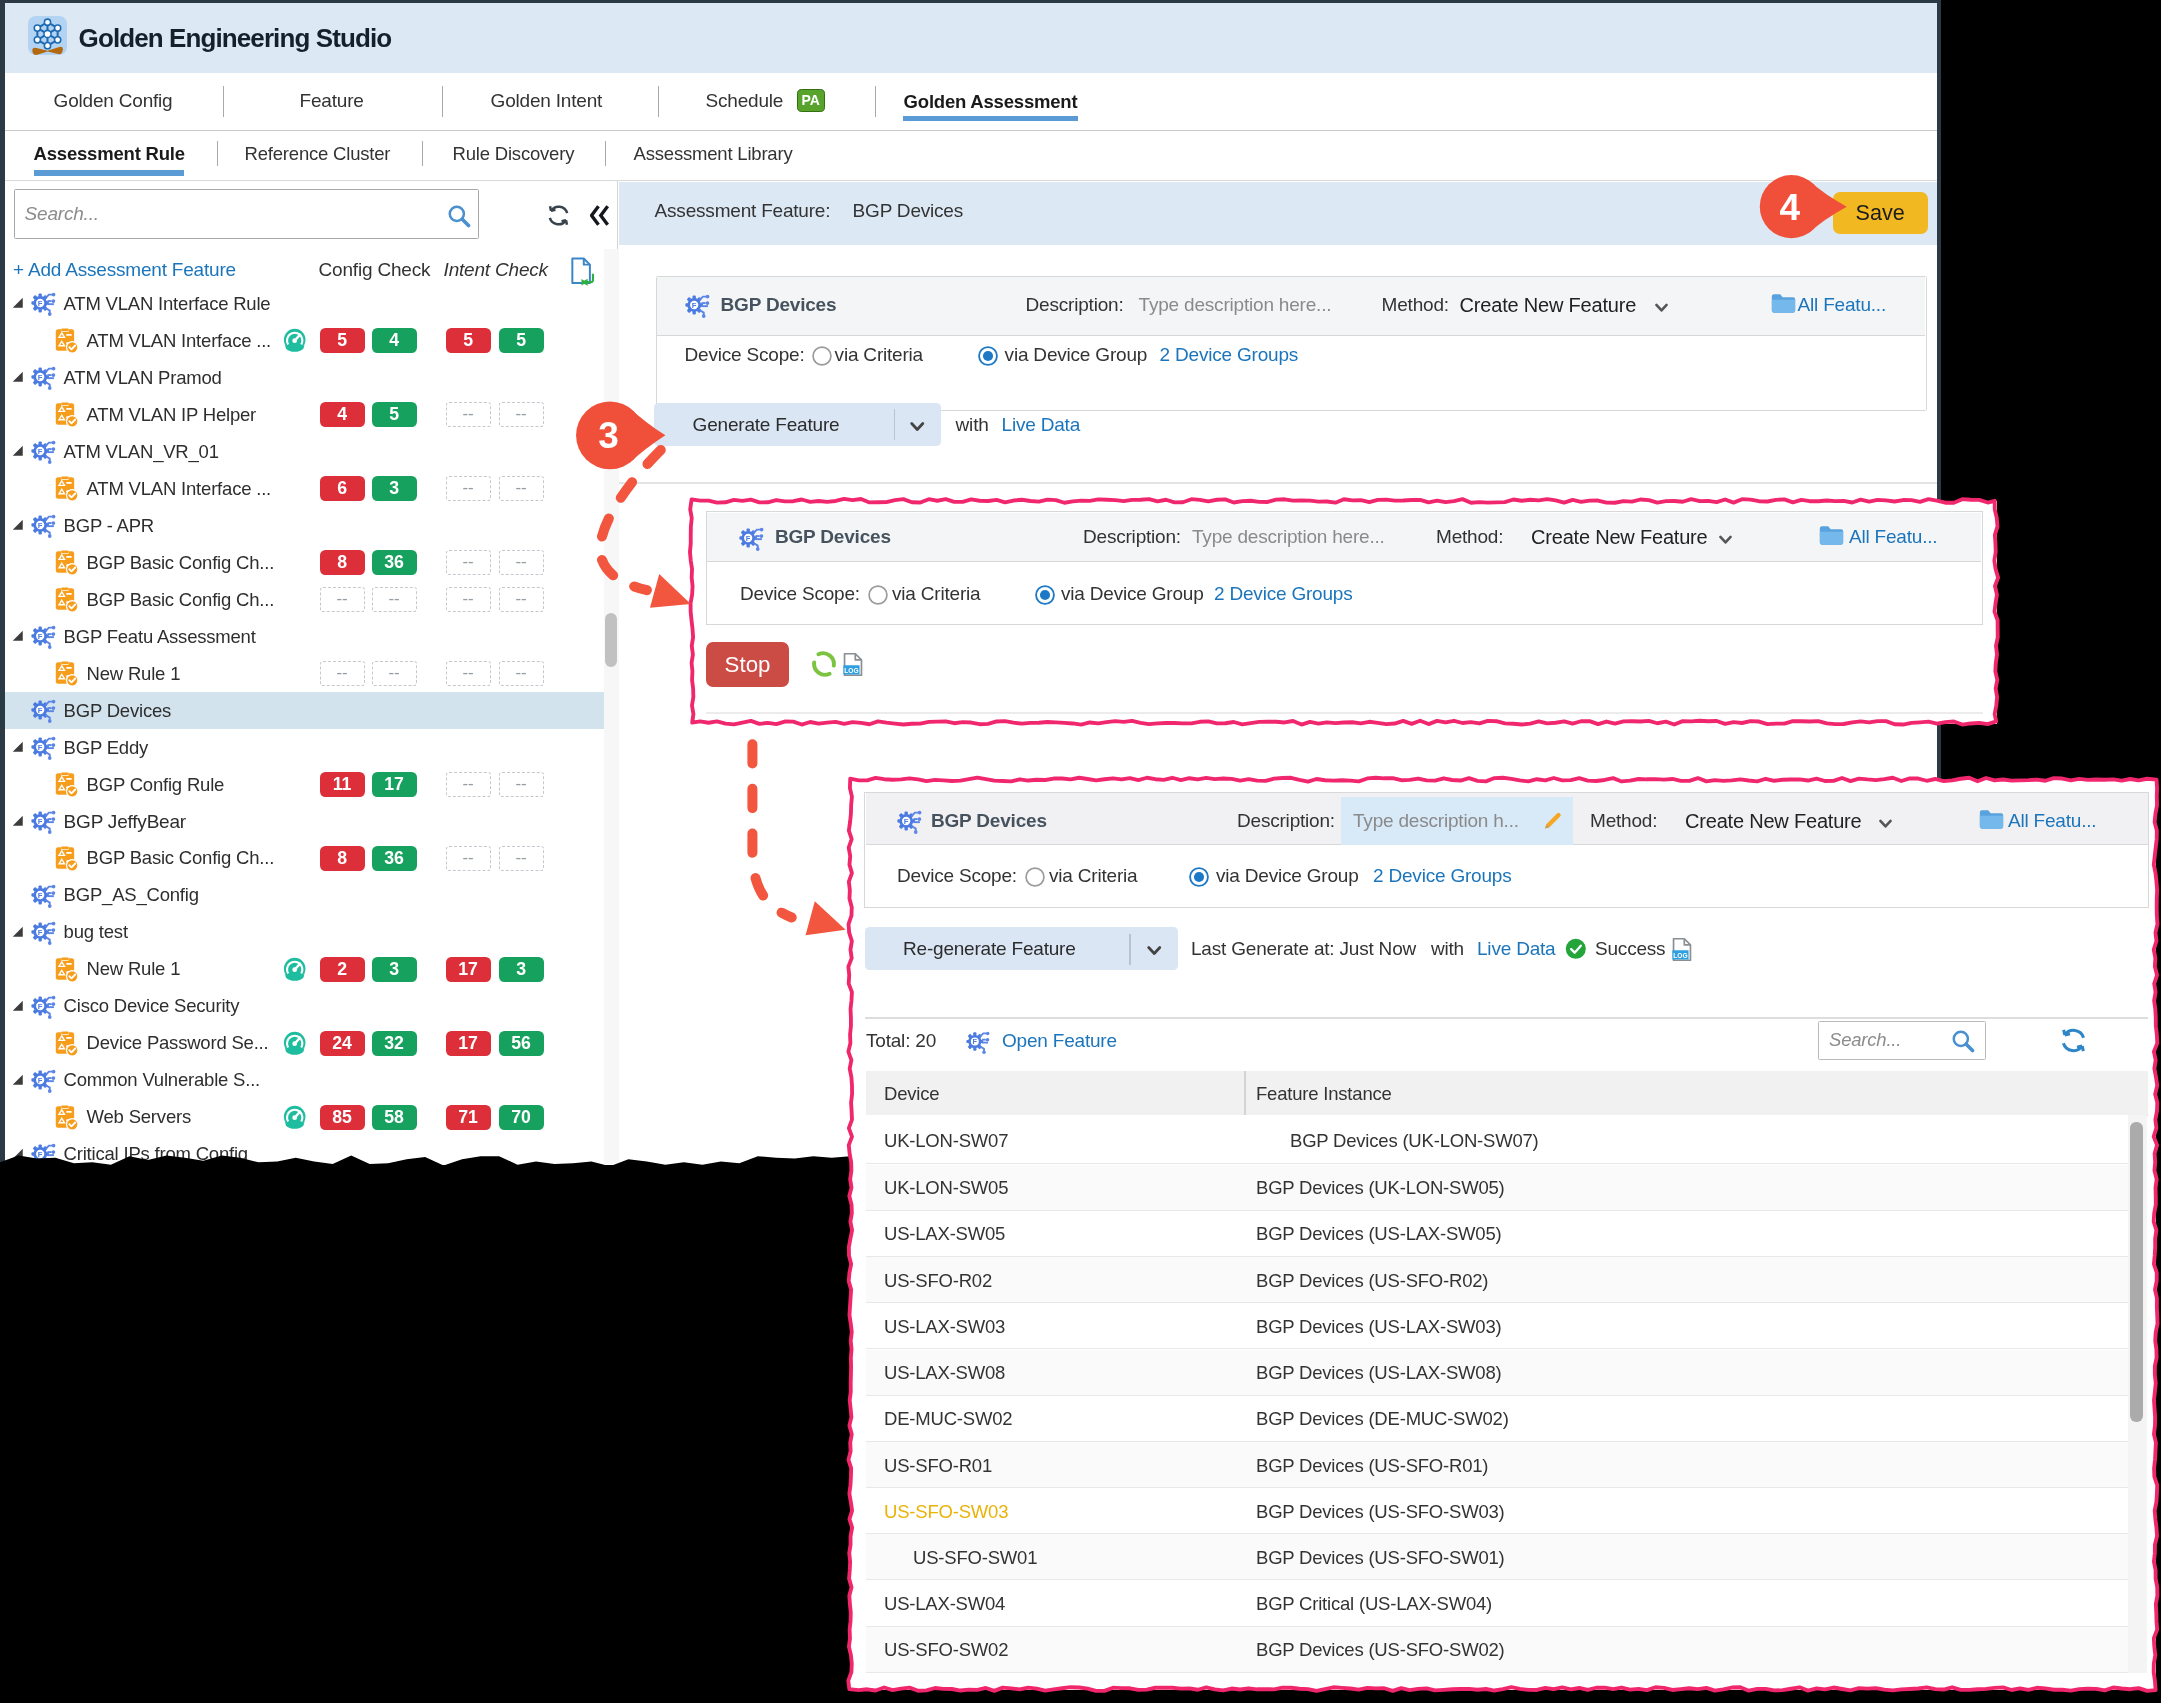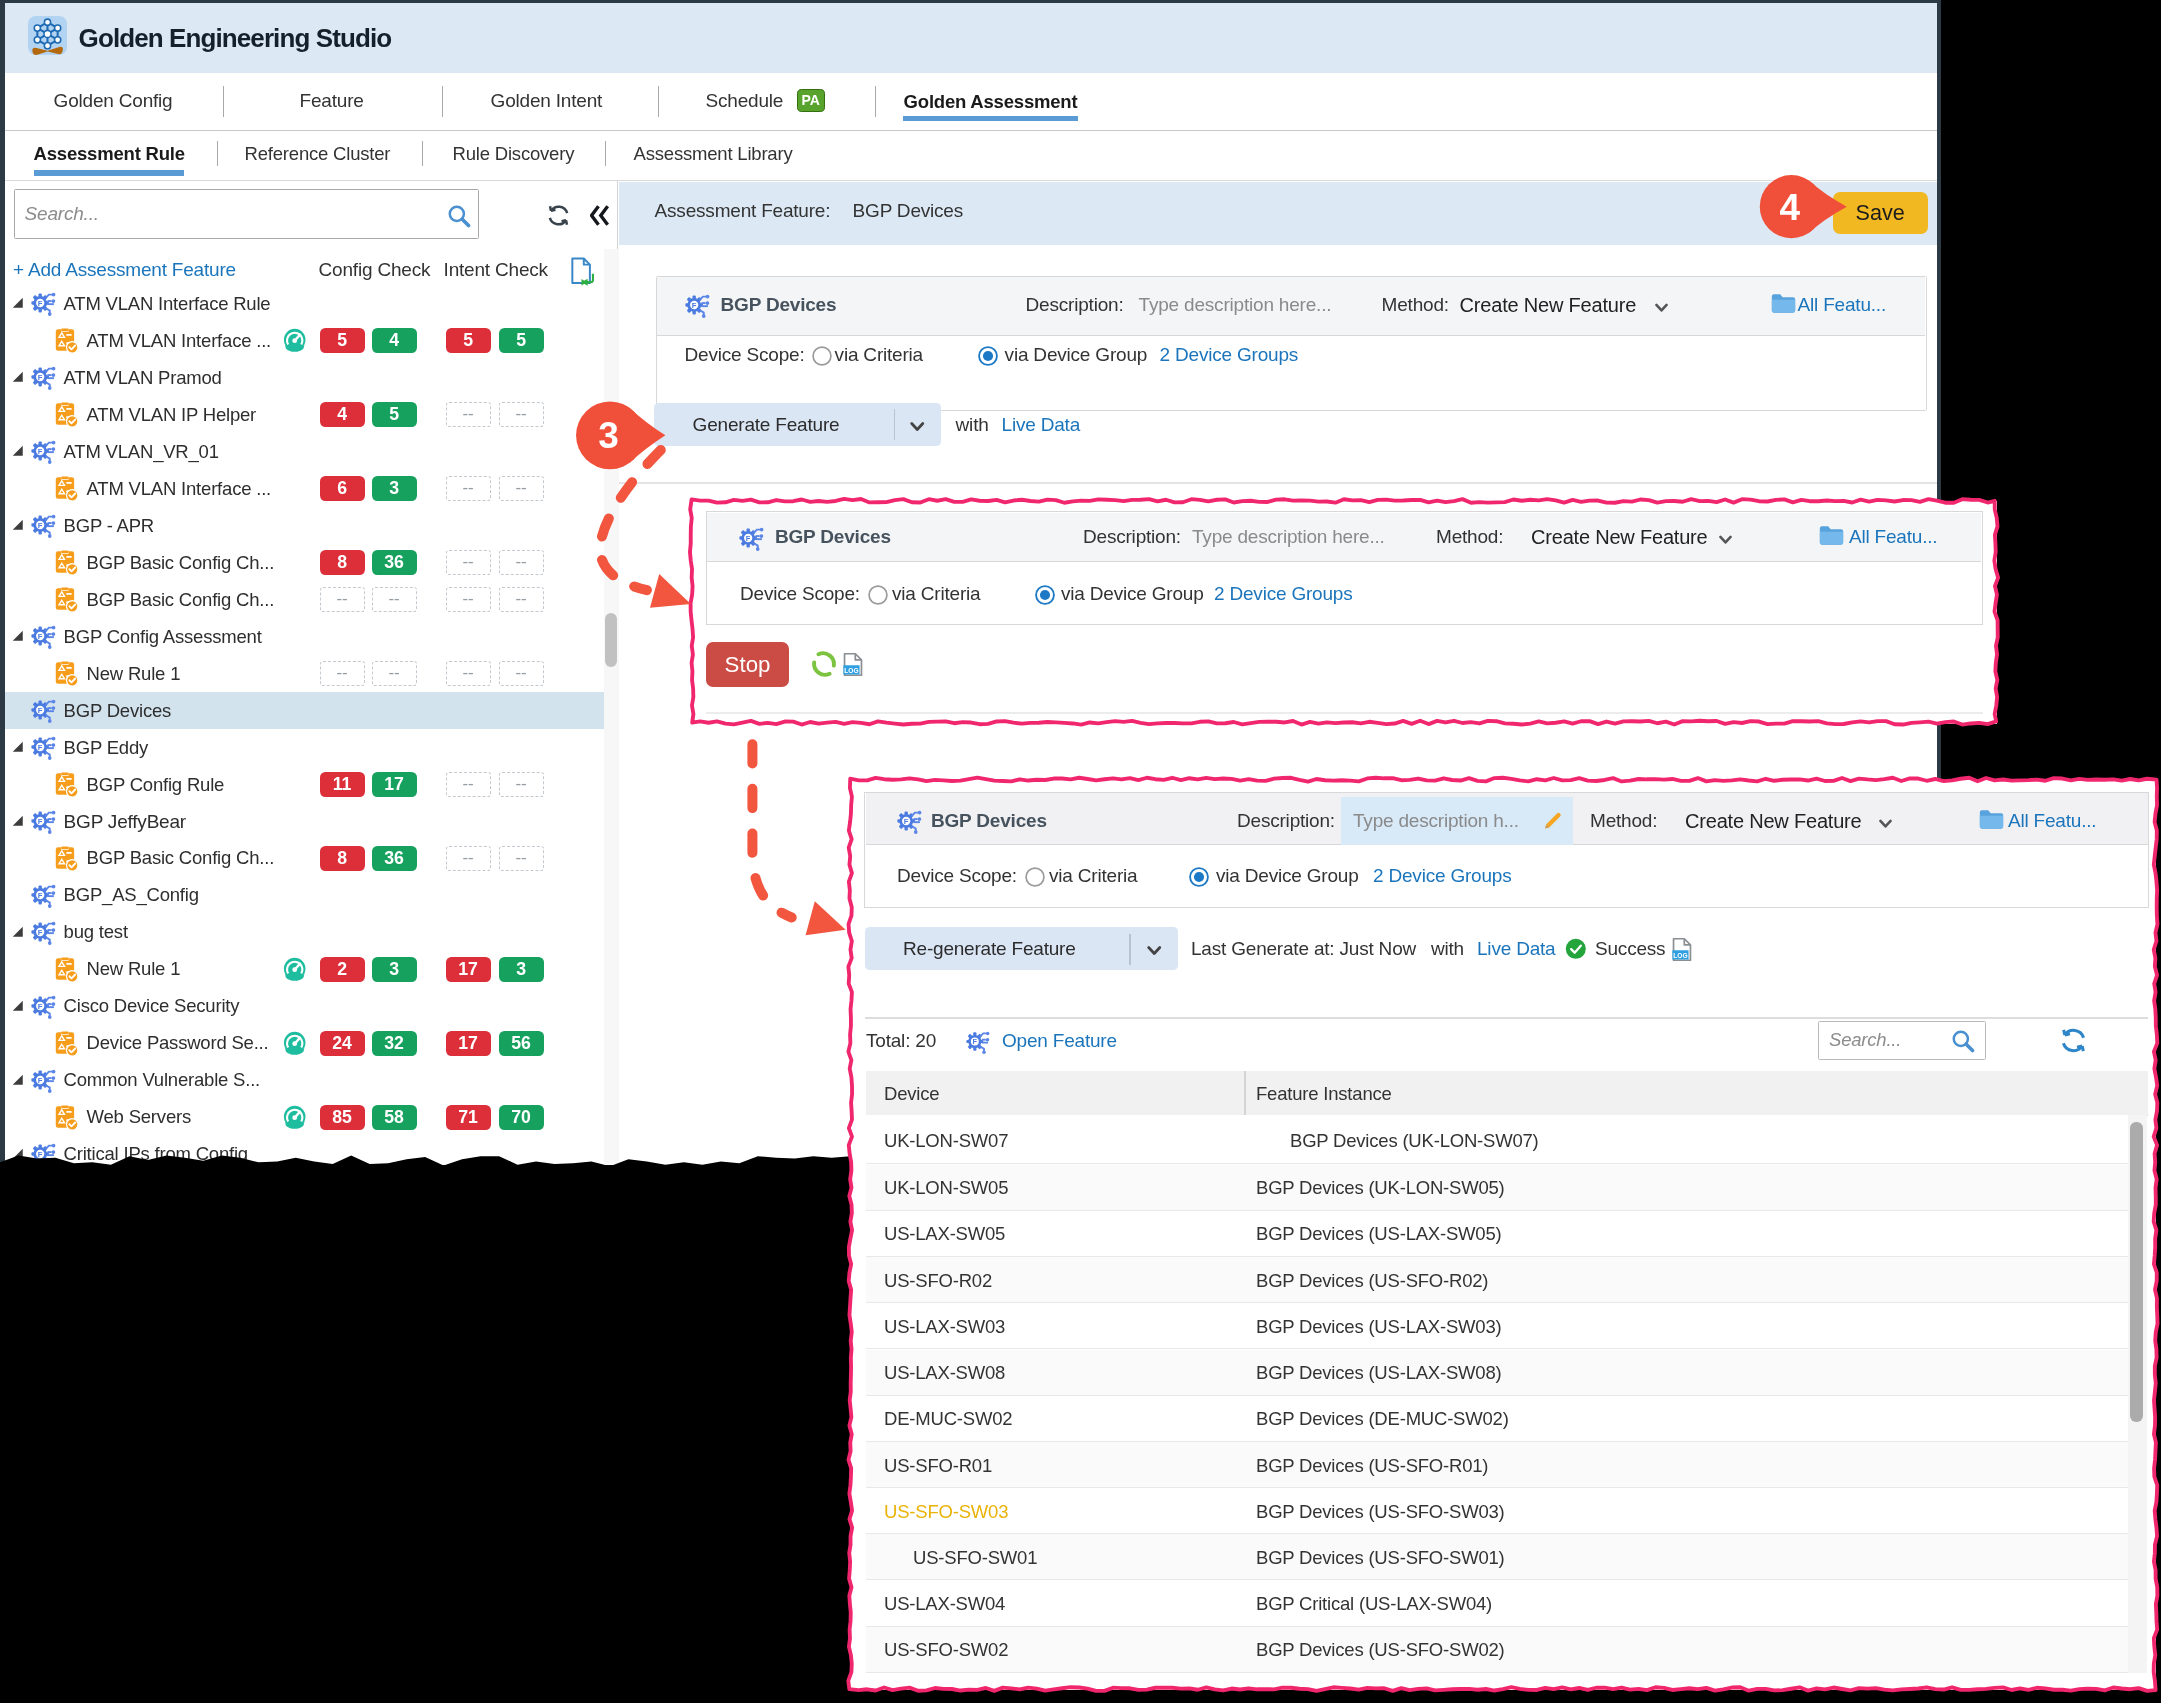--- a/index.html
+++ b/index.html
@@ -68,21 +68,21 @@
 <svg class="abs" style="left:585px;top:201px" width="20" height="23" viewBox="0 0 26 30">
 <path d="M 11 3 L 2 15 L 11 27 M 23 3 L 14 15 L 23 27" fill="none" stroke="#14181c" stroke-width="4.4"></path>
         </svg>
 <div style="position:absolute;left:612px;top:178px;width:1.5px;height:984px;background:#d4d4d4;"></div>
 <div style="position:absolute;left:614px;top:179px;width:1318px;height:63px;background:#dce9f5;"></div>
 <div class="t" style="left:650px;top:196px;font-size:19px;color:#333333;">Assessment Feature:</div>
 <div class="t" style="left:848px;top:196px;font-size:19px;color:#333333;">BGP Devices</div>
 <div style="position:absolute;left:1828px;top:189px;width:95px;height:42px;background:#f2b822;border-radius:7px;color:#1c1c1c;font-size:21.6px;text-align:center;line-height:42px;">Save</div>
 <div class="t" style="left:8.5px;top:255px;font-size:19px;color:#1b75bc;">+ Add Assessment Feature</div>
 <div class="t" style="left:314px;top:255px;font-size:19px;color:#333333;">Config Check</div>
-<div class="t" style="left:439px;top:255px;font-size:19px;color:#333333;">Intent Check</div>
+<div class="t" style="left:439px;top:255px;font-size:19px;color:#333333;font-style:italic;">Intent Check</div>
 <svg class="abs" style="left:564px;top:254px" width="25" height="29" viewBox="0 0 32 38">
 <path d="M 4 2 H 19 L 27 10 V 34 H 4 Z" fill="#fff" stroke="#3a87c8" stroke-width="2.6" stroke-linejoin="round"></path>
 <path d="M 19 2 V 10 H 27" fill="none" stroke="#3a87c8" stroke-width="2.6" stroke-linejoin="round"></path>
 <path d="M 31 22 v 8 q 0 3 -3 3 h -5" fill="none" stroke="#2fae44" stroke-width="2.8"></path>
 <path d="M 24.5 33 l 7 -4.2 v 8.4 Z" fill="#2fae44" transform="rotate(180 24.5 33) translate(1.5 0)"></path>
 <path d="M 16 33 l 8 -4.6 v 9.2 Z" fill="#2fae44"></path>
 </svg>
 <svg class="abs" style="left:7.7px;top:294px" width="12.3" height="12.3" viewBox="0 0 16 16">
           <polygon points="14,1 14,14 1,14" fill="#3c3c3c"></polygon>
         </svg>
@@ -322,21 +322,21 @@
 <path d="M 21.5 14.5 L 27 14.5"></path>
 <path d="M 21.5 18.5 L 30 18.5"></path>
 <path d="M 19 23.5 L 24.5 27 L 24.5 30"></path>
 </g>
 <g fill="#5b86e8">
 <circle cx="29.5" cy="6" r="2.4"></circle>
 <circle cx="29.3" cy="14.5" r="2.4"></circle>
 <circle cx="24.5" cy="31.5" r="2.4"></circle>
 </g>
 </svg>
-<div class="t" style="left:59px;top:622px;font-size:18.5px;color:#2e2e2e;">BGP Config Assessment</div>
+<div class="t" style="left:59px;top:622px;font-size:18.5px;color:#2e2e2e;">BGP Featu Assessment</div>
 <svg class="abs" style="left:49px;top:657px" width="25" height="26" viewBox="0 0 32 34">
 <rect x="2" y="3" width="24" height="28" rx="3" fill="#f79d1c"></rect>
 <rect x="9" y="0.5" width="10" height="6" rx="2" fill="#fff"></rect>
 <rect x="9" y="2" width="10" height="3.4" rx="1.4" fill="#f79d1c"></rect>
 <path d="M 6.2 13.6 L 9.8 7.6 L 13.4 13.6 Z" fill="none" stroke="#fff" stroke-width="1.8"></path>
 <path d="M 6.2 24.6 L 9.8 18.6 L 13.4 24.6 Z" fill="none" stroke="#fff" stroke-width="1.8"></path>
 <rect x="15.5" y="9" width="7.5" height="2.6" rx="1.3" fill="#fff"></rect>
 <rect x="15.5" y="20" width="7.5" height="2.6" rx="1.3" fill="#fff"></rect>
 <circle cx="23.5" cy="26.5" r="7.5" fill="#f79d1c" stroke="#fff" stroke-width="1.6"></circle>
 <path d="M 19.8 26.5 L 22.5 29.2 L 27.4 24.2" fill="none" stroke="#fff" stroke-width="2.4" stroke-linecap="round" stroke-linejoin="round"></path>

